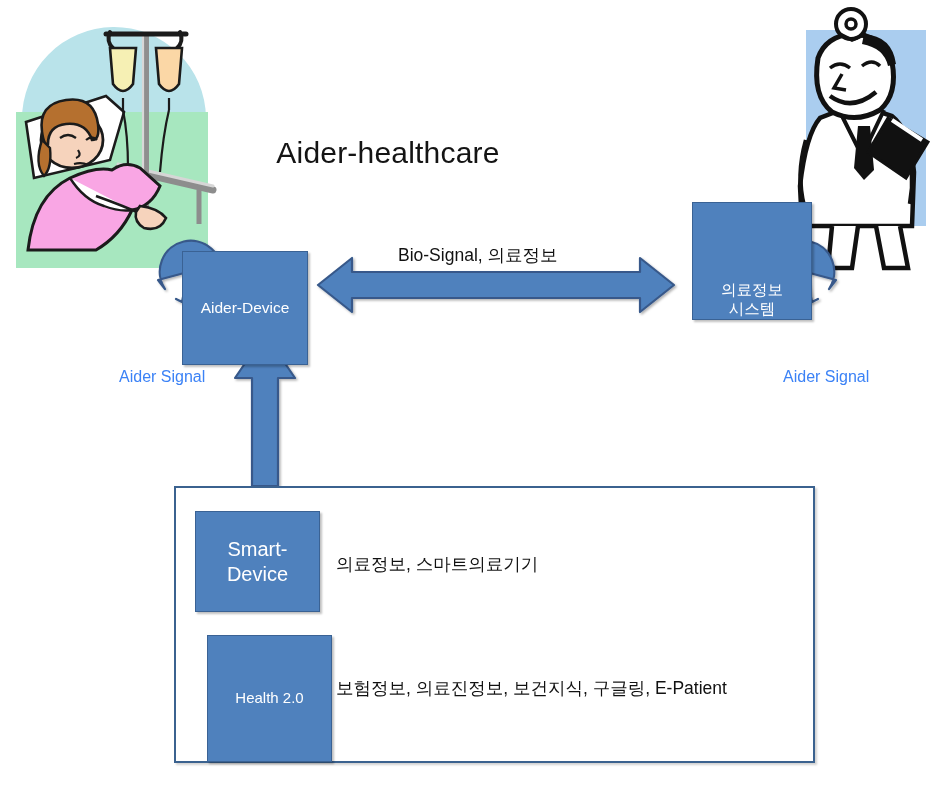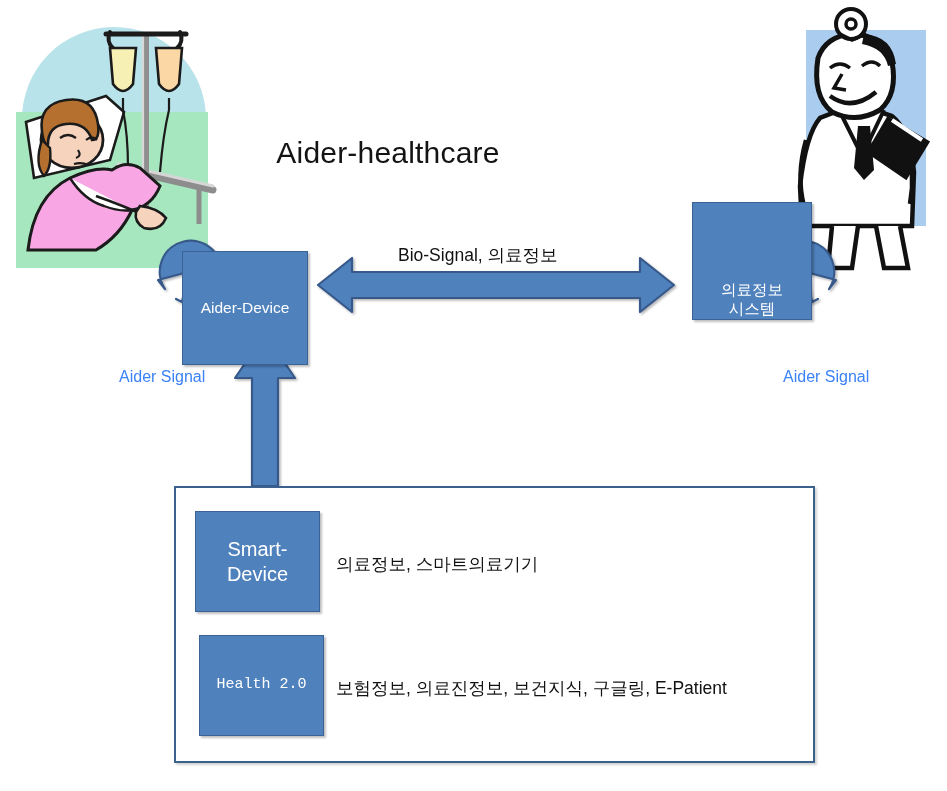--- a/index.html
+++ b/index.html
@@ -51,23 +51,22 @@
   #box-medical-info {
     left: 692px; top: 202px; width: 120px; height: 118px;
     font-size: 15.5px;
     align-items: flex-end;
   }
   #box-smart-device {
     left: 195px; top: 511px; width: 125px; height: 101px;
     font-size: 20px;
   }
   #box-health20 {
-    left: 199px; top: 635px; width: 125px; height: 101px;
+    left: 207px; top: 635px; width: 125px; height: 127px;
     font-size: 15px;
-    font-family: Liberation Mono, monospace;
   }
   .box-label { white-space: pre-line; display: block; }
 
   
   #bottom-panel {
     box-sizing: border-box;
     left: 174px; top: 486px; width: 641px; height: 277px;
     background: #ffffff;
     border: 2.2px solid #3b6architecture;
     border: 2.2px solid #3b628f;

